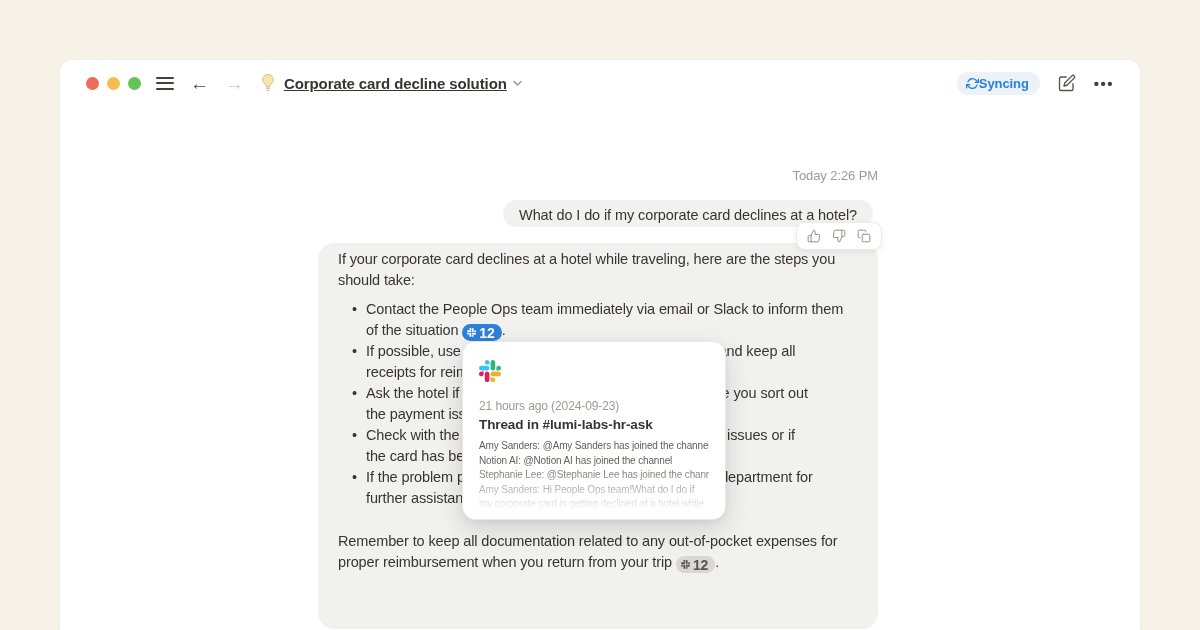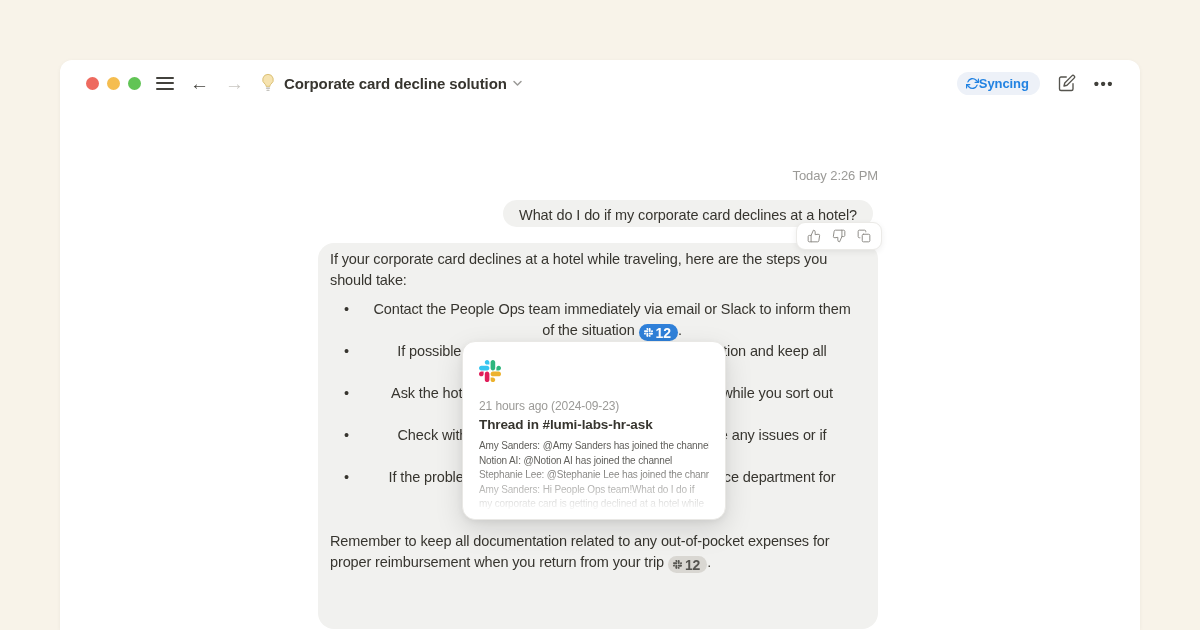--- a/index.html
+++ b/index.html
@@ -25,21 +25,21 @@
   .light { width:13px; height:13px; border-radius:50%; }
   .light.red { background:#ee6a5f; }
   .light.yellow { background:#f5bd4f; }
   .light.green { background:#61c455; }
   .hamburger { margin-left:15px; width:18px; display:flex; flex-direction:column; gap:3.5px; cursor:pointer; }
   .hamburger span { display:block; height:2px; background:#42413c; border-radius:1px; }
   .nav-arrow { font-size:19px; line-height:1; margin-left:16px; cursor:pointer; }
   .nav-arrow.back { color:#45443f; }
   .nav-arrow.fwd { color:#c8c6c1; }
   .doc-icon { margin-left:16px; display:flex; align-items:center; }
-  .page-title { margin-left:8px; font-size:15px; font-weight:700; letter-spacing:-0.1px; color:#37352f; }
+  .page-title { margin-left:8px; font-size:15px; font-weight:700; letter-spacing:-0.1px; color:#37352f;text-decoration:underline; }
   .title-chevron { margin-left:5px; display:flex; align-items:center; cursor:pointer; }
   .tb-right { margin-left:auto; display:flex; align-items:center; }
   .sync-pill {
     display:flex; align-items:center; gap:0;
     background:#edf1f8; border-radius:13px; padding:4px 11px 4px 9px; cursor:pointer;
   }
   .sync-pill .label { font-size:13px; font-weight:700; color:#2383e2; letter-spacing:-0.1px; }
   .compose { margin-left:18px; display:flex; align-items:center; cursor:pointer; }
   .ellipsis { margin-left:18px; font-size:15px; font-weight:700; letter-spacing:1.5px; color:#41403b; cursor:pointer; }
   
@@ -55,27 +55,27 @@
   .reaction-bar {
     position:absolute; left:736px; top:162px; height:28px; z-index:3;
     background:#fff; border:1px solid #ebeae7; border-radius:9px;
     box-shadow:0 2px 6px rgba(0,0,0,0.07);
     display:flex; align-items:center; gap:11px; padding:0 10px;
   }
   .reaction-bar svg { display:block; cursor:pointer; }
   .ai-block {
     position:absolute; left:258px; top:183px; width:560px; height:386px; z-index:1;
     background:#f1f1ef; border-radius:16px;
-    padding:6px 12px 10px;
+    padding:6px 20px 10px;
     font-size:14.5px; line-height:21px; letter-spacing:-0.12px; color:#37352f;
   }
   .ai-block .tline { min-height:21px; }
   .ai-block .intro { margin-bottom:8px; }
   .ai-block ul { list-style:none; }
-  .ai-block li { position:relative; padding-left:28px; margin-bottom:0;text-align:center; }
+  .ai-block li { position:relative; padding-left:28px; margin-bottom:0; }
   .ai-block li::before { content:"•"; position:absolute; left:14px; top:0; font-size:14.5px; }
   .ai-block .outro { margin-top:22px; }
   .badge {
     display:inline-flex; align-items:center; gap:3px; vertical-align:-2px;
     border-radius:9px; padding:1.5px 7px 1.5px 5px;
     font-size:14px; font-weight:700; line-height:1; cursor:pointer;
   }
   .badge.blue { background:#2f80d9; color:#ffffff; }
   .badge.gray { background:#d9d7d2; color:#55544f; }
   .badge.circle {

